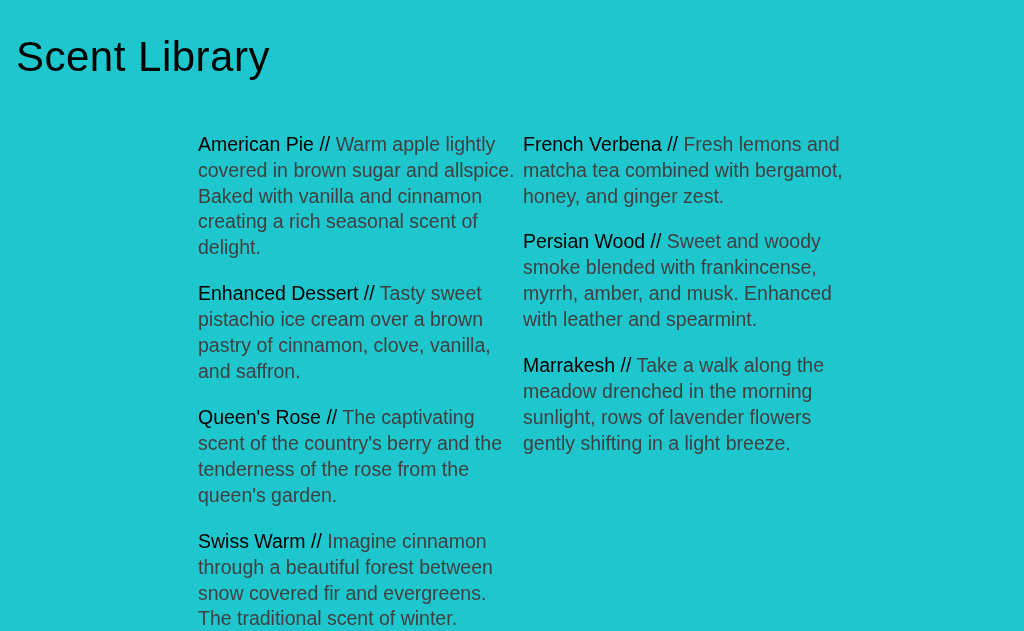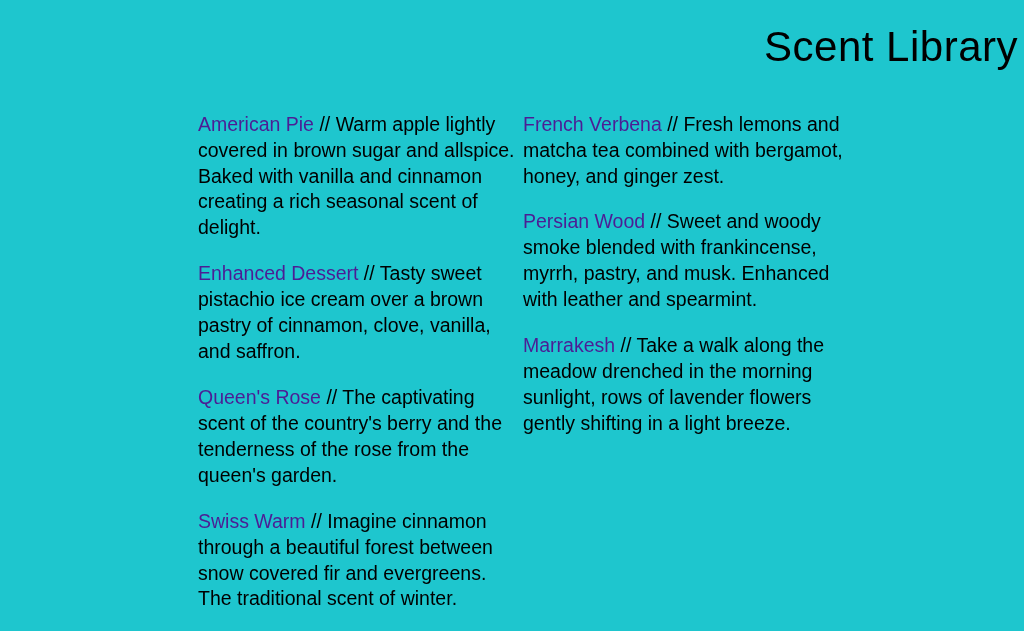--- a/index.html
+++ b/index.html
@@ -14,27 +14,27 @@
     overflow: hidden;
   }
   .page {
     position: relative;
     width: 1024px;
     height: 631px;
     background: #1ec6ce;
     box-sizing: border-box;
   }
   .title {
-    text-align: right;
+    text-align: left;
     font-size: 42px;
     color: #000000;
     font-weight: 400;
     letter-spacing: 0.5px;
     padding-top: 18px;
-    margin: 6px;
+    margin: 16px;
     line-height: 1.1;
   }
   .columns {
     display: flex;
     flex-direction: row;
     padding: 16px 0 0 0;
     box-sizing: border-box;
   }
   .col {
     box-sizing: border-box;
@@ -47,27 +47,27 @@
   .col-right {
     width: 340px;
     margin-left: 0px;
   }
   .entry {
     margin-bottom: 20px;
     line-height: 1.33;
     font-size: 19.5px;
   }
   .entry-name {
-    color: #4c1d95;
+    color: #000000;
   }
   .entry-sep {
     color: #000000;
   }
   .entry-desc {
-    color: #000000;
+    color: #404040;
   }
 </style>
 </head>
 <body>
 
 <div class="page">
 
   <h1 class="title">Scent Library</h1>
 
   <div class="columns">
@@ -104,21 +104,21 @@
 
       <p class="entry">
         <span class="entry-name">French Verbena</span>
         <span class="entry-sep">//</span>
         <span class="entry-desc">Fresh lemons and matcha tea combined with bergamot, honey, and ginger zest.</span>
       </p>
 
       <p class="entry">
         <span class="entry-name">Persian Wood</span>
         <span class="entry-sep">//</span>
-        <span class="entry-desc">Sweet and woody smoke blended with frankincense, myrrh, pastry, and musk. Enhanced with leather and spearmint.</span>
+        <span class="entry-desc">Sweet and woody smoke blended with frankincense, myrrh, amber, and musk. Enhanced with leather and spearmint.</span>
       </p>
 
 
       <p class="entry">
         <span class="entry-name">Marrakesh</span>
         <span class="entry-sep">//</span>
         <span class="entry-desc">Take a walk along the meadow drenched in the morning sunlight, rows of lavender flowers gently shifting in a light breeze.</span>
       </p>
 
     </div>

